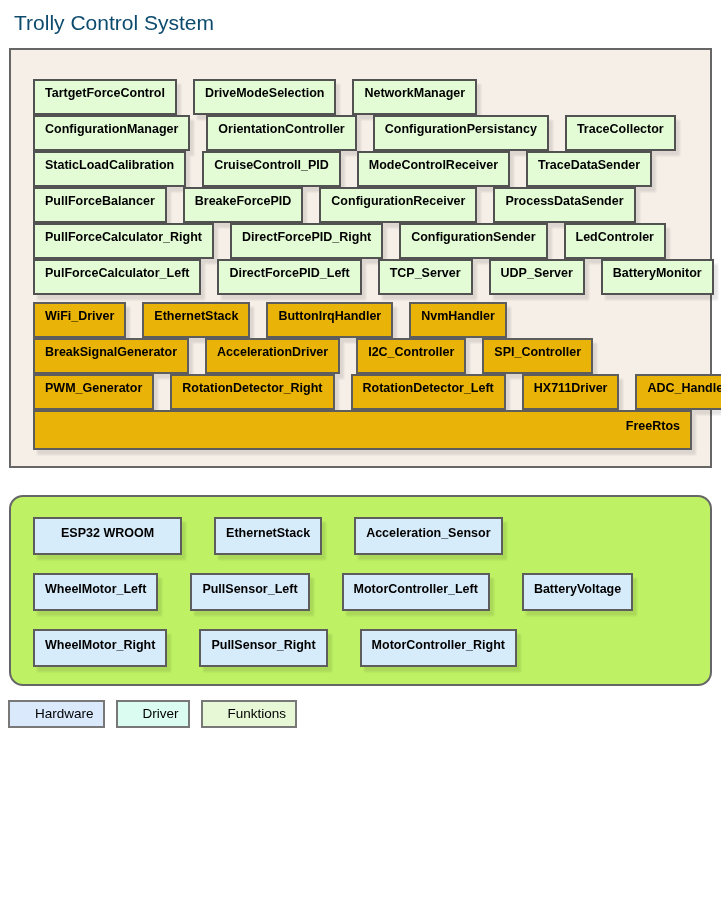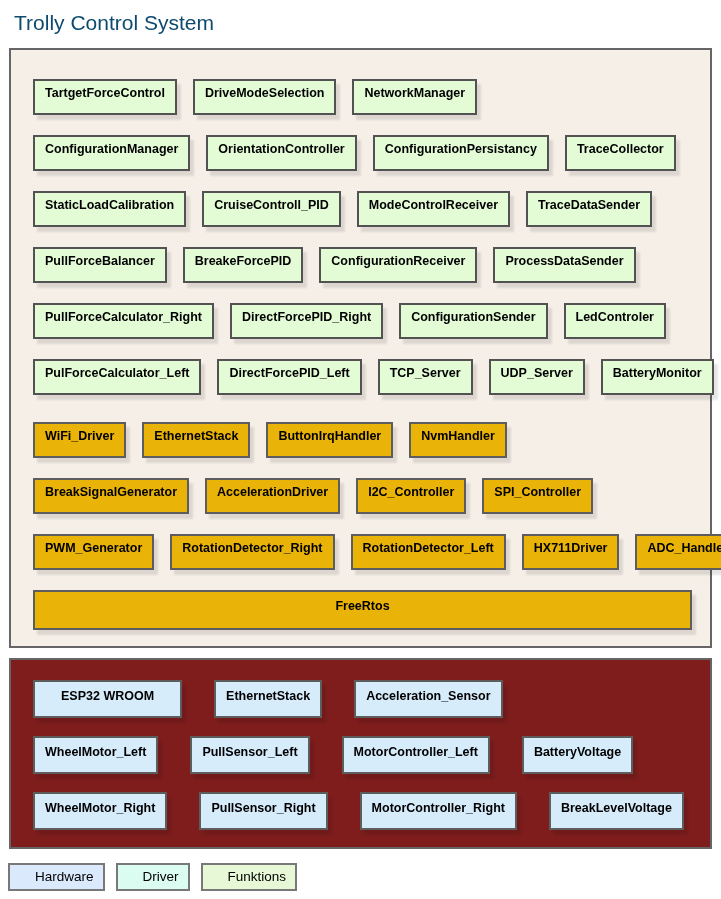--- a/index.html
+++ b/index.html
@@ -22,29 +22,29 @@
     margin-left:9px;
     width:703px;
     border:2px solid #666666;
   }
   .software-panel {
     margin-top:11px;
     background:#f6efe8;
     padding:29px 18px 16px 22px;
     display:flex;
     flex-direction:column;
-    gap:20px;
   }
   .hardware-panel {
-    margin-top:10px;
-    background:#7f1d1d;
+    margin-top:27px;
+    background:#bef264;
     padding:20px 18px 17px 22px;
     display:flex;
     flex-direction:column;
     gap:18px;
+    border-radius:14px;
   }
   .row { display:flex; gap:16px; align-items:flex-start; }
   .row.hw-row { gap:32px; }
   .row.gap-top { margin-top:7px; }
   .box {
     box-sizing:border-box;
     height:36px;
     border:2px solid #525252;
     padding:5px 10px 0 10px;
     font-size:12.5px;
@@ -54,20 +54,21 @@
     box-shadow:4px 5px 2px rgba(0,0,0,0.10);
   }
   .fn  { background:#e3fcd6; }
   .drv { background:#eab308; border-color:#5d5d5d; }
   .hwb { background:#d7ecfb; border-color:#5d5d5d; height:38px; padding-top:7px; }
   .wide-pad { padding-left:26px; padding-right:26px; }
   .freertos {
     width:668px;
     height:40px;
     padding-top:7px;
+    text-align:right;
   }
   .legend {
     margin:14px 0 0 8px;
     display:flex;
     gap:11px;
   }
   .legend-box {
     box-sizing:border-box;
     border:2px solid #787878;
     font-size:13.5px;
@@ -168,21 +169,20 @@
     <div class="box hwb">WheelMotor_Left</div>
     <div class="box hwb">PullSensor_Left</div>
     <div class="box hwb">MotorController_Left</div>
     <div class="box hwb">BatteryVoltage</div>
   </div>
 
   <div class="row hw-row">
     <div class="box hwb">WheelMotor_Right</div>
     <div class="box hwb">PullSensor_Right</div>
     <div class="box hwb">MotorController_Right</div>
-    <div class="box hwb">BreakLevelVoltage</div>
   </div>
 
 </div>
 
 <div class="legend">
   <div class="legend-box legend-hw">Hardware</div>
   <div class="legend-box legend-drv">Driver</div>
   <div class="legend-box legend-fn">Funktions</div>
 </div>
 

